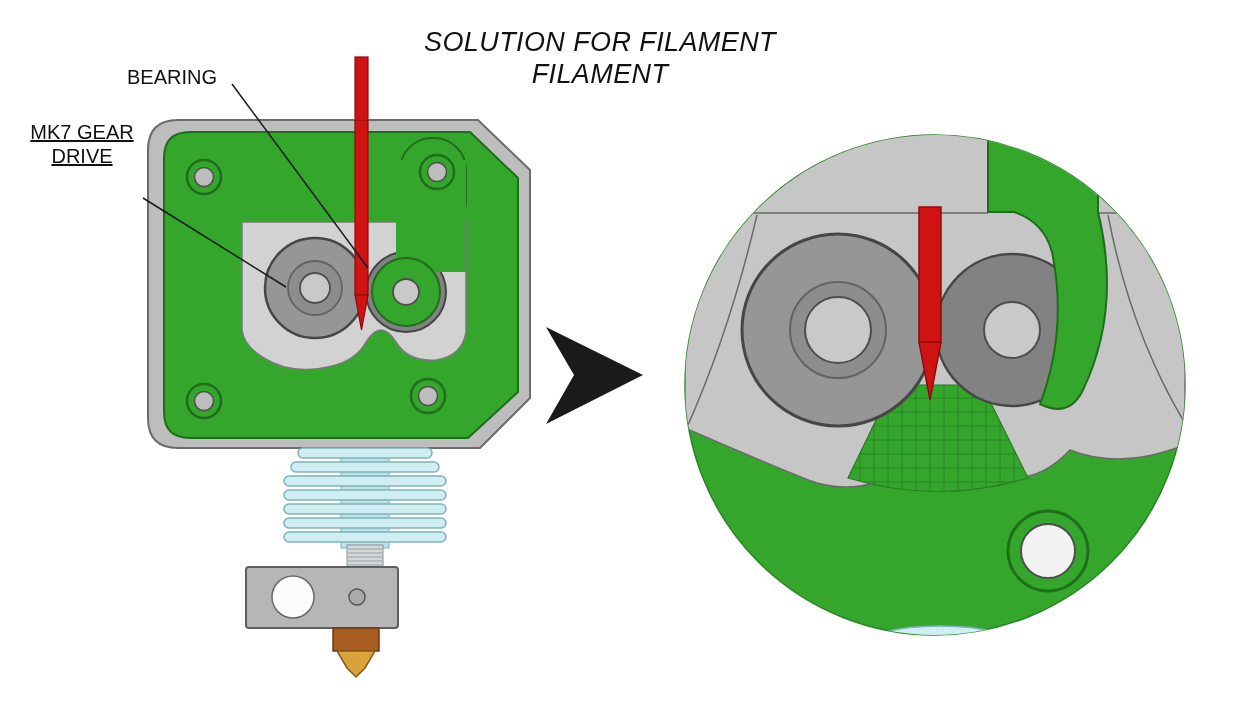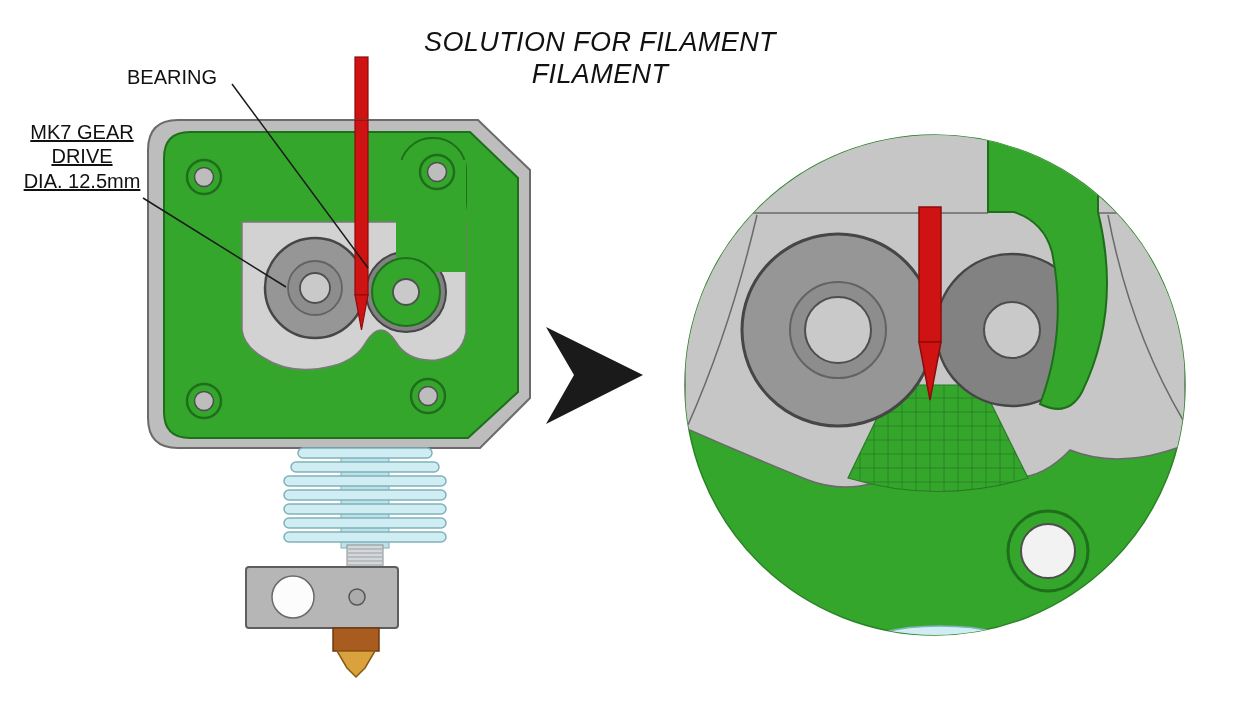--- a/index.html
+++ b/index.html
@@ -212,16 +212,15 @@
     <div>FILAMENT</div>
   </div>
 
   <div class="callout callout-bearing">
     <div>BEARING</div>
   </div>
 
   <div class="callout callout-gear">
     <div>MK7 GEAR</div>
     <div>DRIVE</div>
-    <div>DIA. 12.5mm</div>
   </div>
 
 </div>
 
 </body></html>

